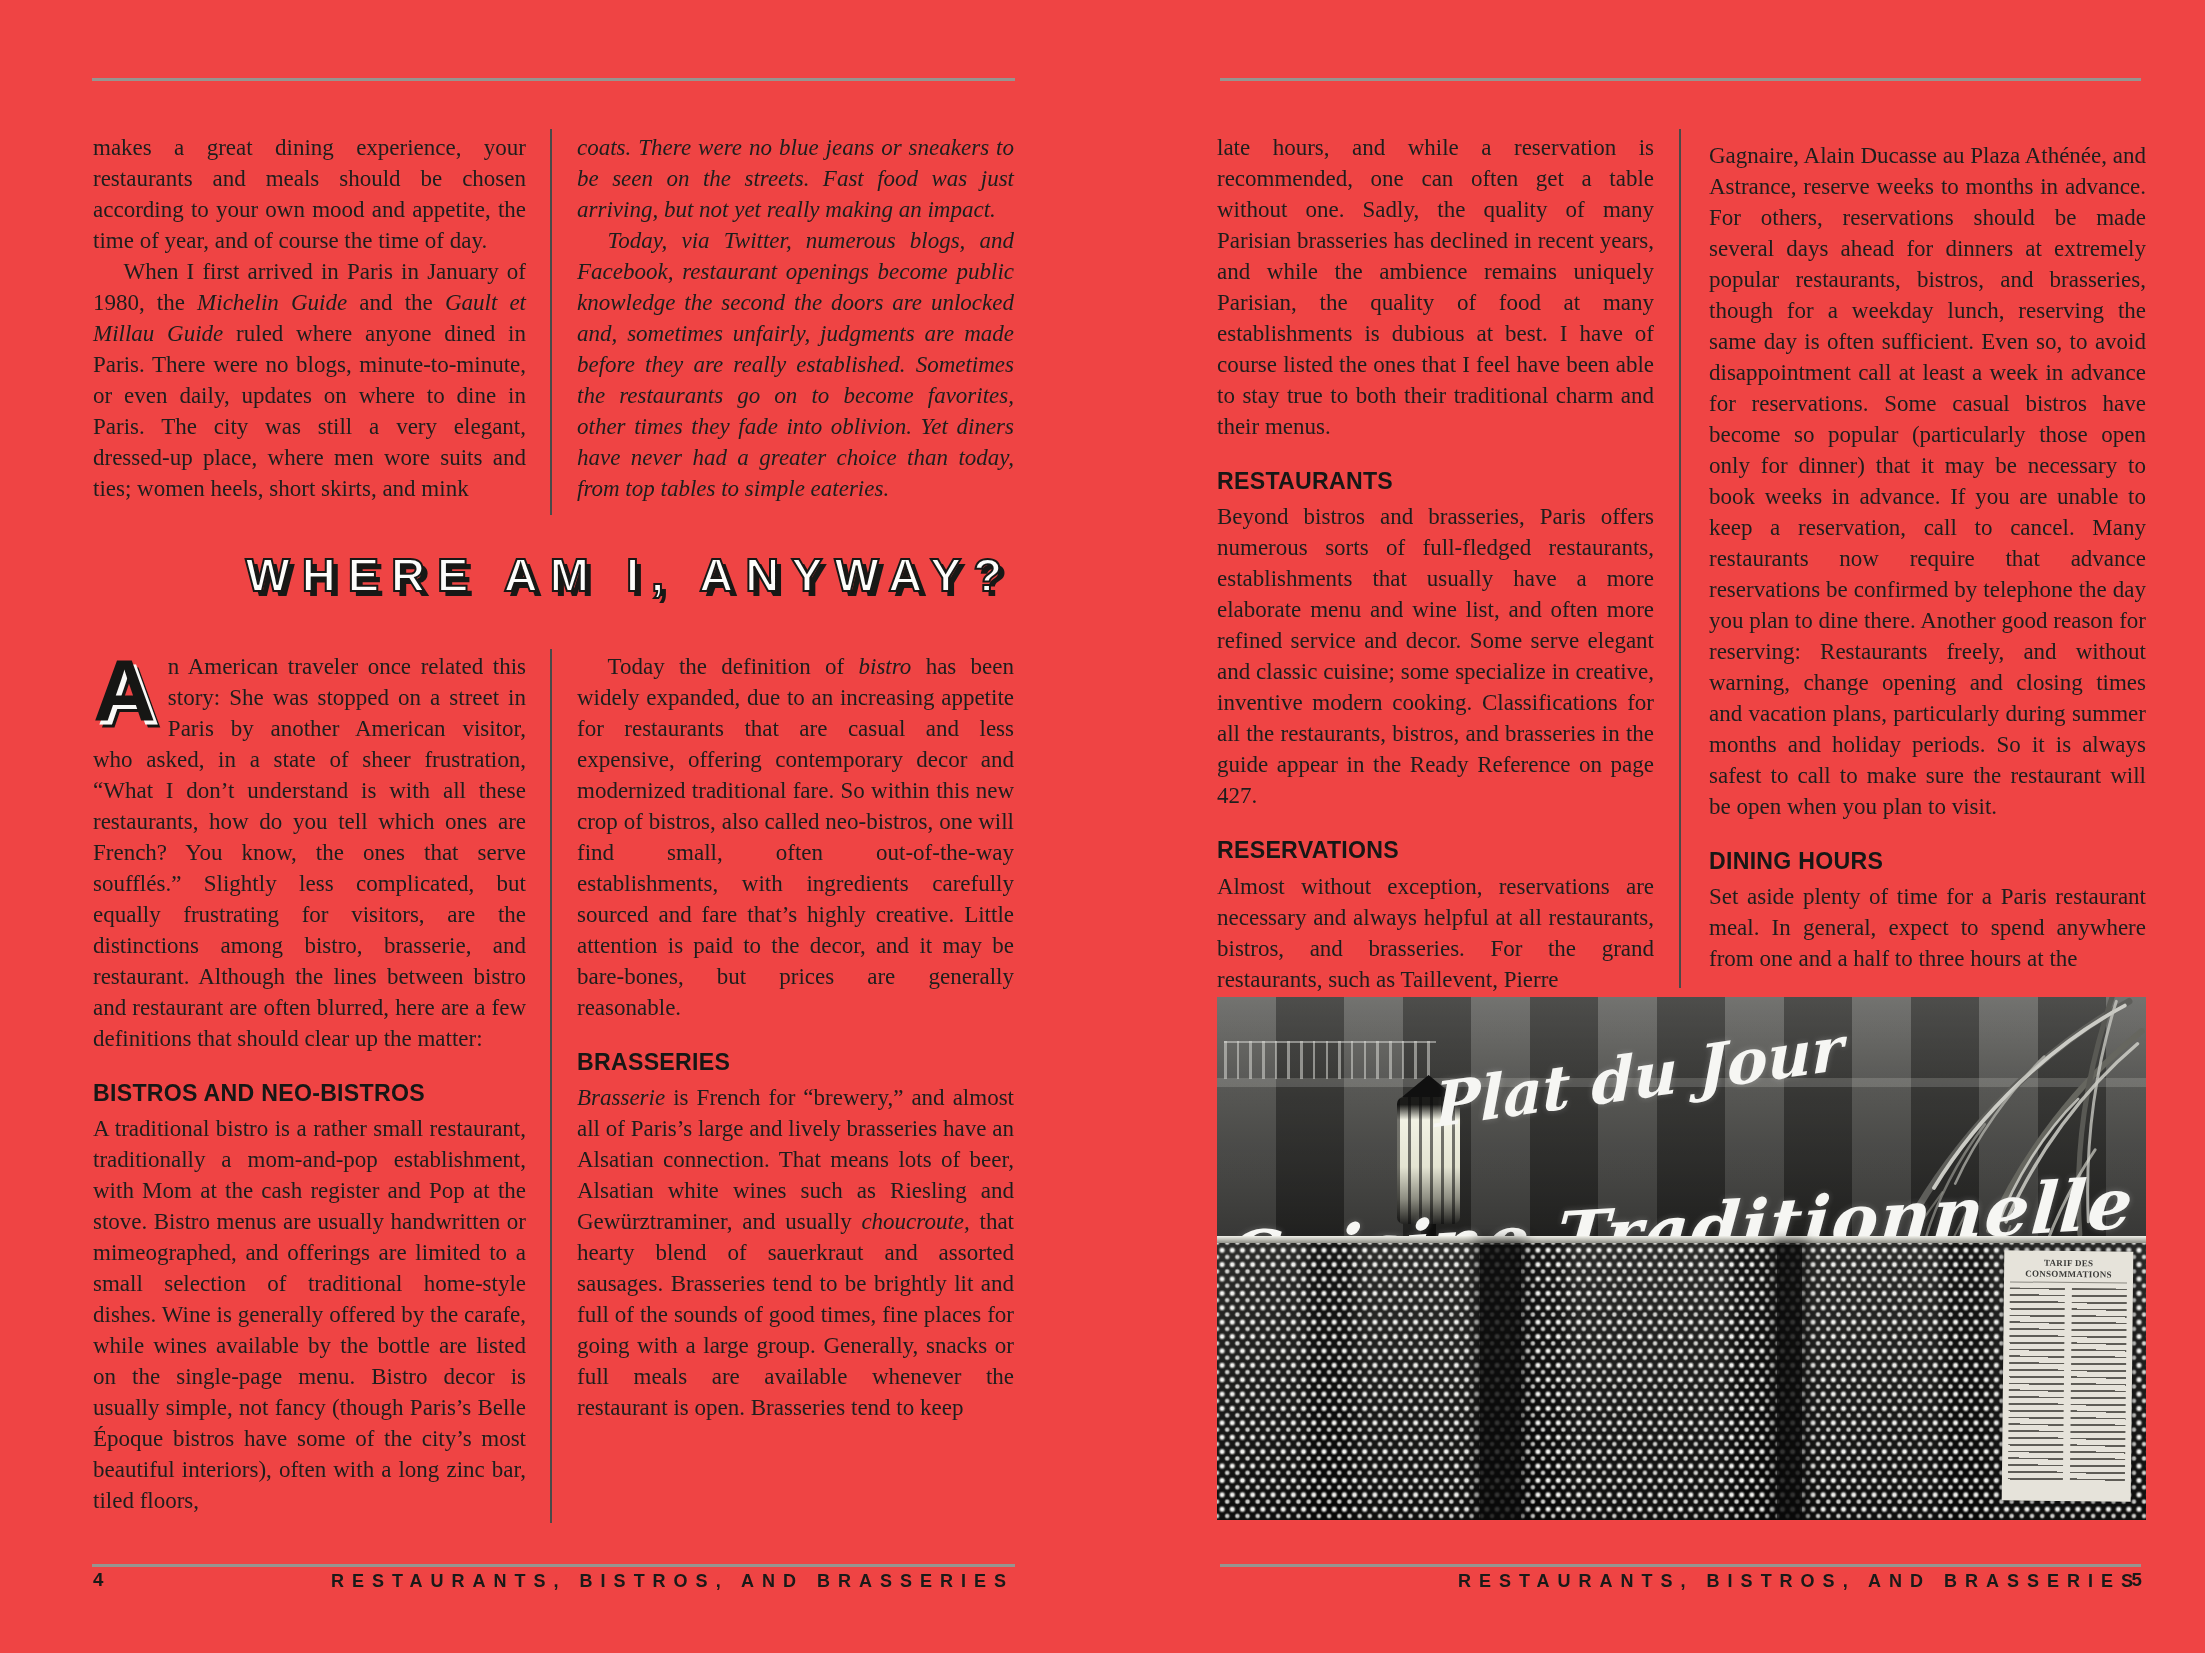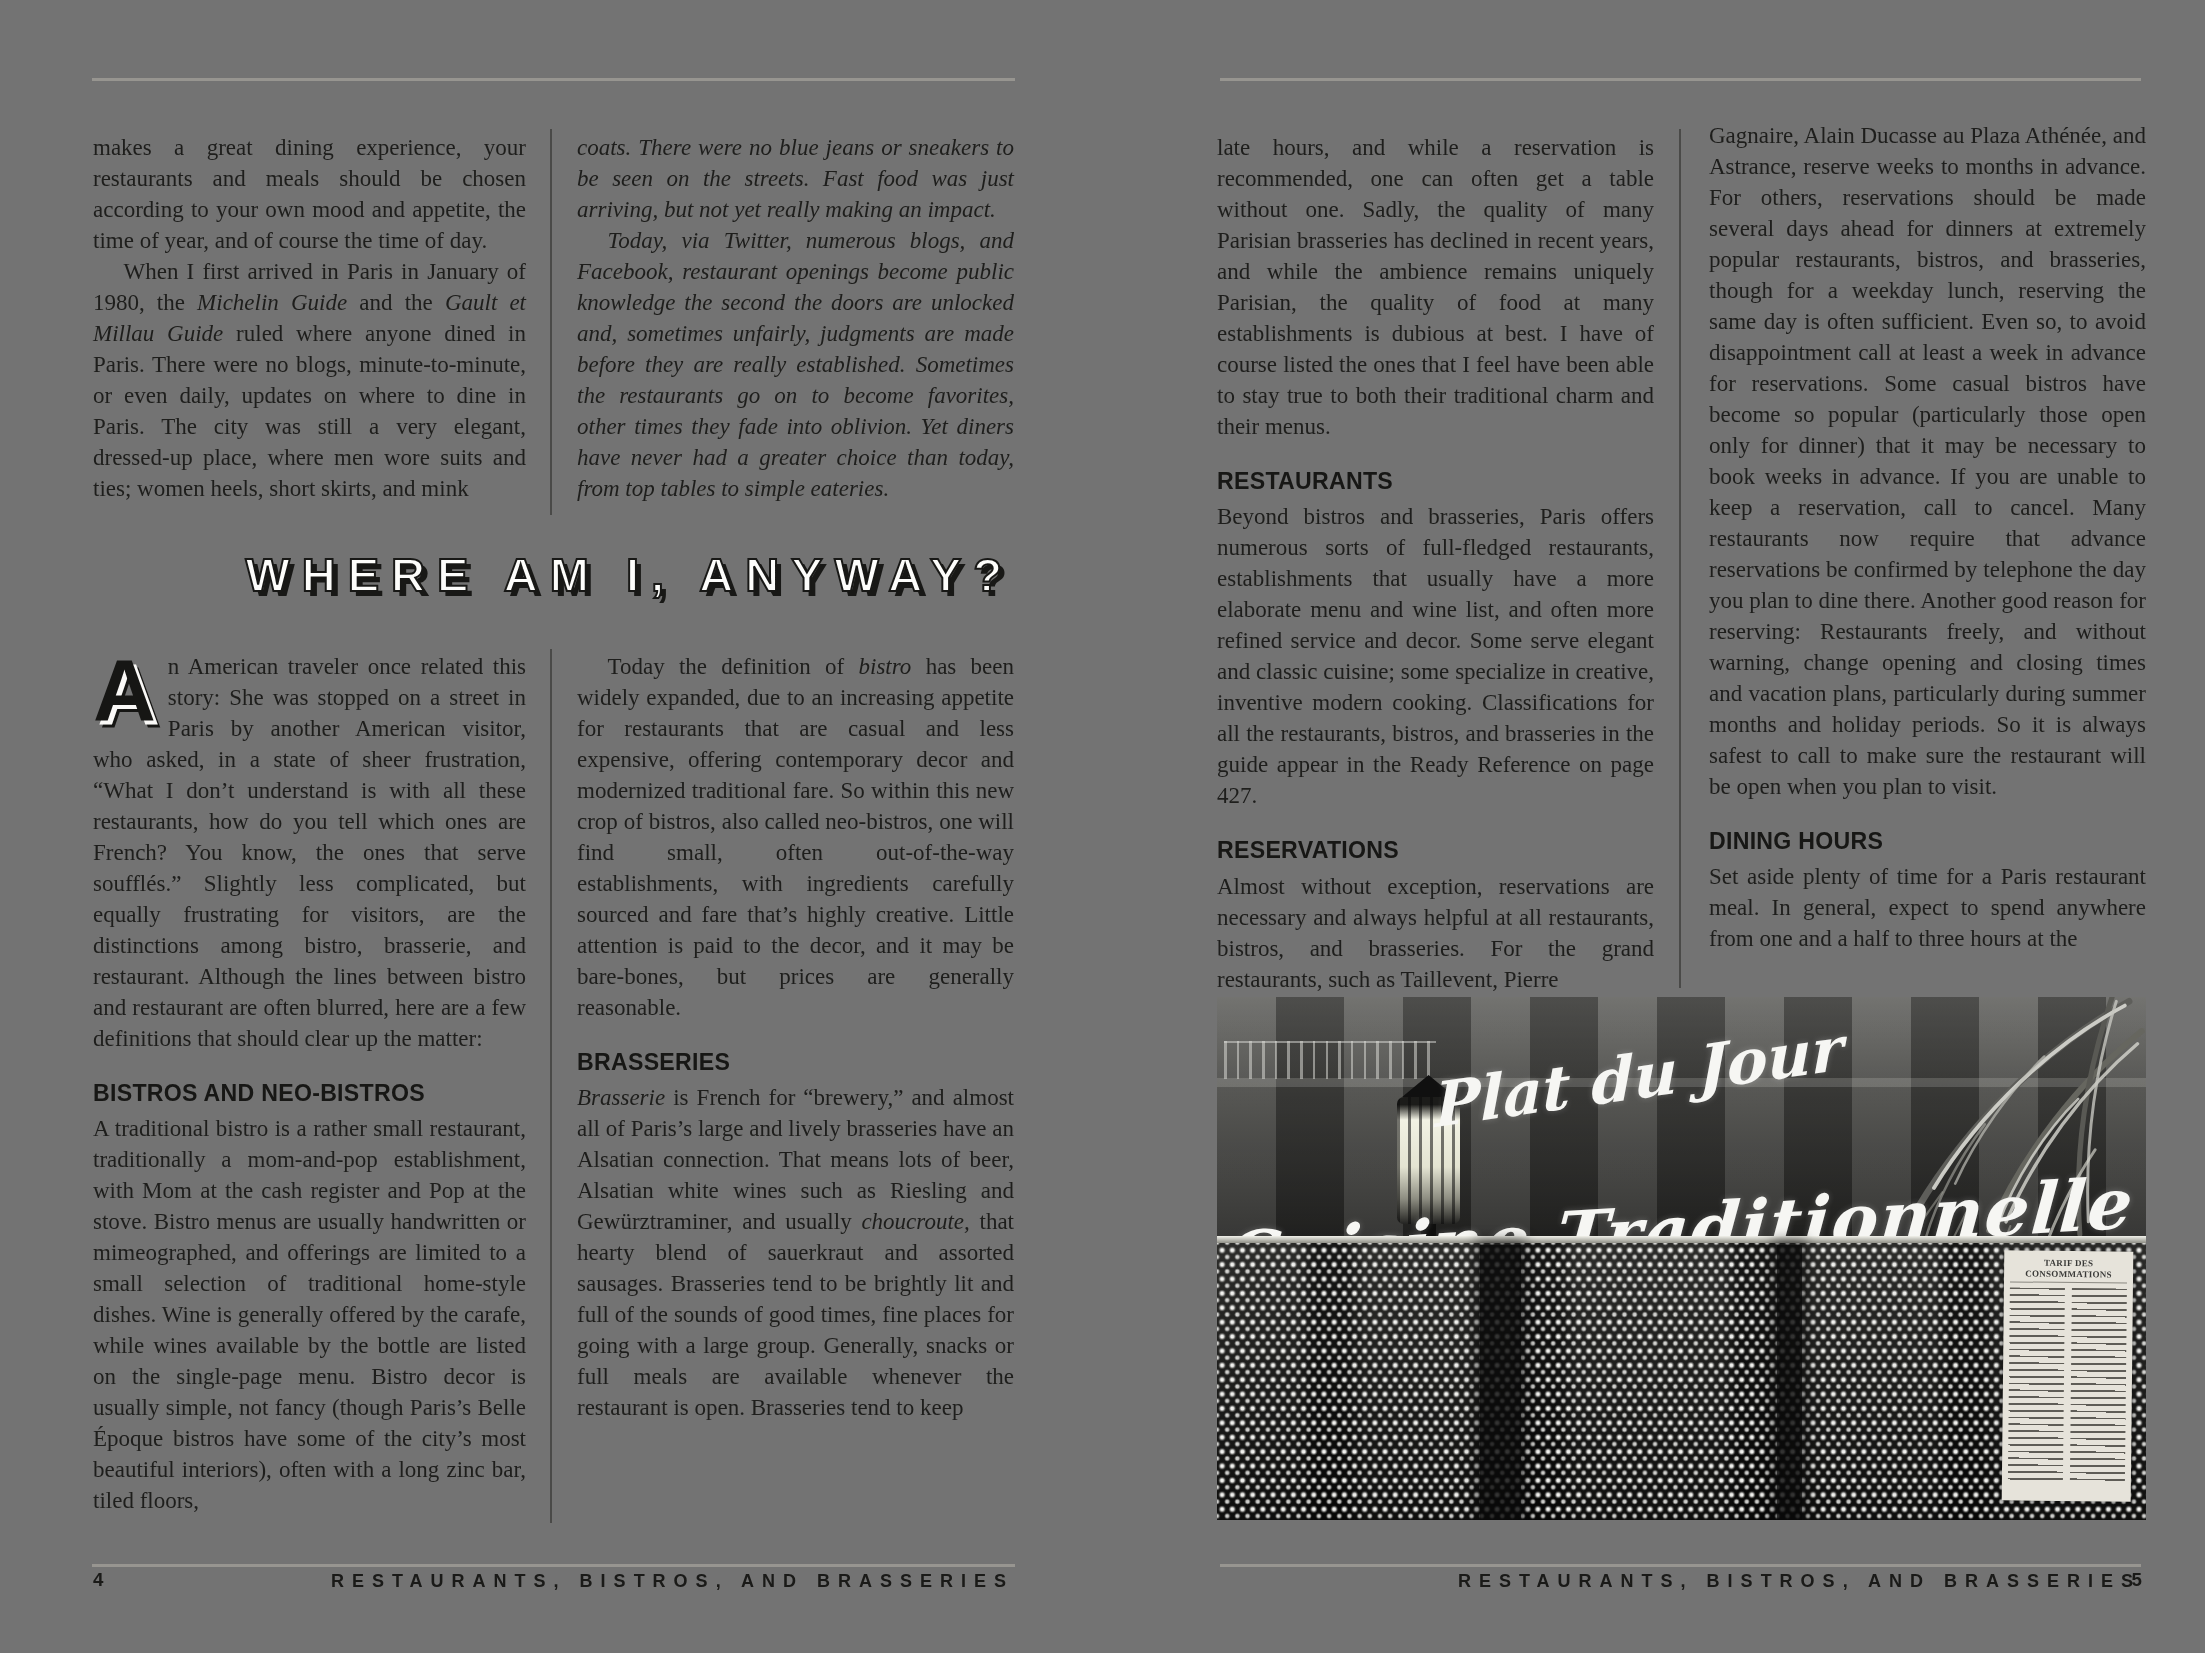--- a/index.html
+++ b/index.html
@@ -1,16 +1,16 @@
 <!DOCTYPE html>
 <html lang="en" style="font-size:13.6px"><head>
 <meta charset="utf-8">
 <style>
   html,body{margin:0;padding:0;background:#e9e8e5;}
-  .spread{position:relative;width:2205px;height:1654px;background:#737373;overflow:hidden;
+  .spread{position:relative;width:2205px;height:1654px;background:#ef4444;overflow:hidden;
           font-family:"Liberation Serif","DejaVu Serif",serif;color:#1e1e1c;}
   .rule{position:absolute;height:2.5px;background:#979590;}
   .vdivider{position:absolute;width:1.7px;background:#4a4a48;}
   .col{position:absolute;font-size:23px;line-height:31px;text-align:justify;
        -webkit-hyphens:auto;hyphens:auto;}
   .col p{margin:0;}
   .col p.indent{text-indent:30.5px;}
   .col em{font-style:italic;}
   .col h2{font:700 24.6px/1.05 "Liberation Sans",sans-serif;letter-spacing:0.3px;color:#171715;
           margin:26px 0 7.6px 0;transform:scaleX(.94);transform-origin:left;}
@@ -99,21 +99,21 @@
   <div class="footer-num" style="left:93px;">4</div>
   <div class="footer-title" style="left:93px;width:921px;">RESTAURANTS, BISTROS, AND BRASSERIES</div>
 
   <div class="col" style="left:1217px;top:132px;width:437px;">
       <p><span>late hours, and while a reservation is recommended, one can often get a table without one. Sadly, the quality of many Parisian brasseries has declined in recent years, and while the ambience remains uniquely Parisian, the quality of food at many establishments is dubious at best. I have of course listed the ones that I feel have been able to stay true to both their traditional charm and their menus.</span></p>
       <h2>RESTAURANTS</h2>
       <p><span>Beyond bistros and brasseries, Paris offers numerous sorts of full-fledged restaurants, establishments that usually have a more elaborate menu and wine list, and often more refined service and decor. Some serve elegant and classic cuisine; some specialize in creative, inventive modern cooking. Classifications for all the restaurants, bistros, and brasseries in the guide appear in the Ready Reference on page 427.</span></p>
       <h2>RESERVATIONS</h2>
       <p><span>Almost without exception, reservations are necessary and always helpful at all restaurants, bistros, and brasseries. For the grand restaurants, such as Taillevent, Pierre</span></p>
     </div>
-  <div class="col" style="left:1709px;top:120px;width:437px;">
+  <div class="col" style="left:1709px;top:140px;width:437px;">
       <p><span>Gagnaire, Alain Ducasse au Plaza Athénée, and Astrance, reserve weeks to months in advance. For others, reservations should be made several days ahead for dinners at extremely popular restaurants, bistros, and brasseries, though for a weekday lunch, reserving the same day is often sufficient. Even so, to avoid disappointment call at least a week in advance for reservations. Some casual bistros have become so popular (particularly those open only for dinner) that it may be necessary to book weeks in advance. If you are unable to keep a reservation, call to cancel. Many restaurants now require that advance reservations be confirmed by telephone the day you plan to dine there. Another good reason for reserving: Restaurants freely, and without warning, change opening and closing times and vacation plans, particularly during summer months and holiday periods. So it is always safest to call to make sure the restaurant will be open when you plan to visit.</span></p>
       <h2>DINING HOURS</h2>
       <p><span>Set aside plenty of time for a Paris restaurant meal. In general, expect to spend anywhere from one and a half to three hours at the</span></p>
     </div>
   <div class="vdivider" style="left:1679px;top:129px;height:859px;"></div>
 
   <div class="photo">
     <div class="facade-band"></div>
     <div class="balcony"></div>
 

